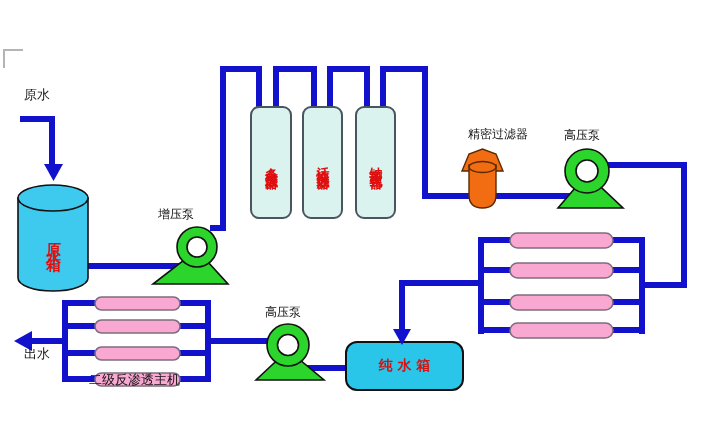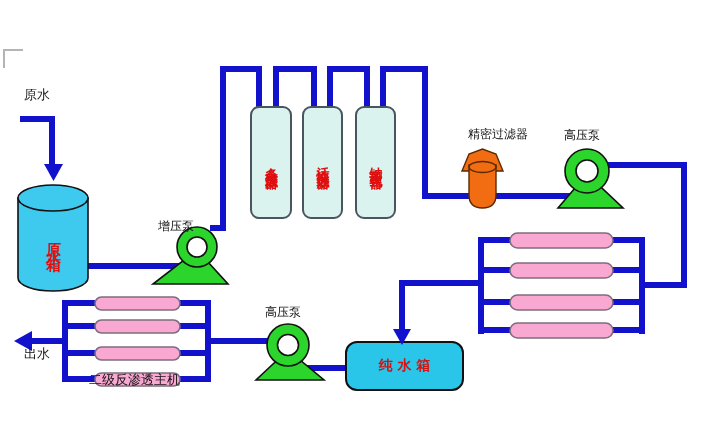--- a/index.html
+++ b/index.html
@@ -162,21 +162,21 @@
       <polygon points="44,164 63,164 53.5,181"></polygon>
       <polygon points="393,329 411,329 402,345"></polygon>
       <polygon points="32,331 32,351 14,341"></polygon>
     </g>
   </svg>
 
   <div class="lbl lbl-13" style="left:24px; top:88px;">原水</div>
 
   <div class="red-v tank-text" style="left:18px; top:194px; width:70px; height:94px;">原水箱</div>
 
-  <div class="lbl" style="left:158px; top:220px;">增压泵</div>
+  <div class="lbl" style="left:158px; top:208px;">增压泵</div>
 
   <div class="red-v col-text" style="left:251px; top:109px; width:40px; height:107px;">多介质过滤器</div>
   <div class="red-v col-text" style="left:303px; top:109px; width:39px; height:107px;">活性炭过滤器</div>
   <div class="red-v col-text" style="left:356px; top:109px; width:39px; height:107px;">钠离子软化器</div>
 
   <div class="lbl" style="left:444px; top:128px;margin-left:24px;">精密过滤器</div>
 
   <div class="lbl" style="left:564px; top:129px;">高压泵</div>
 
 

